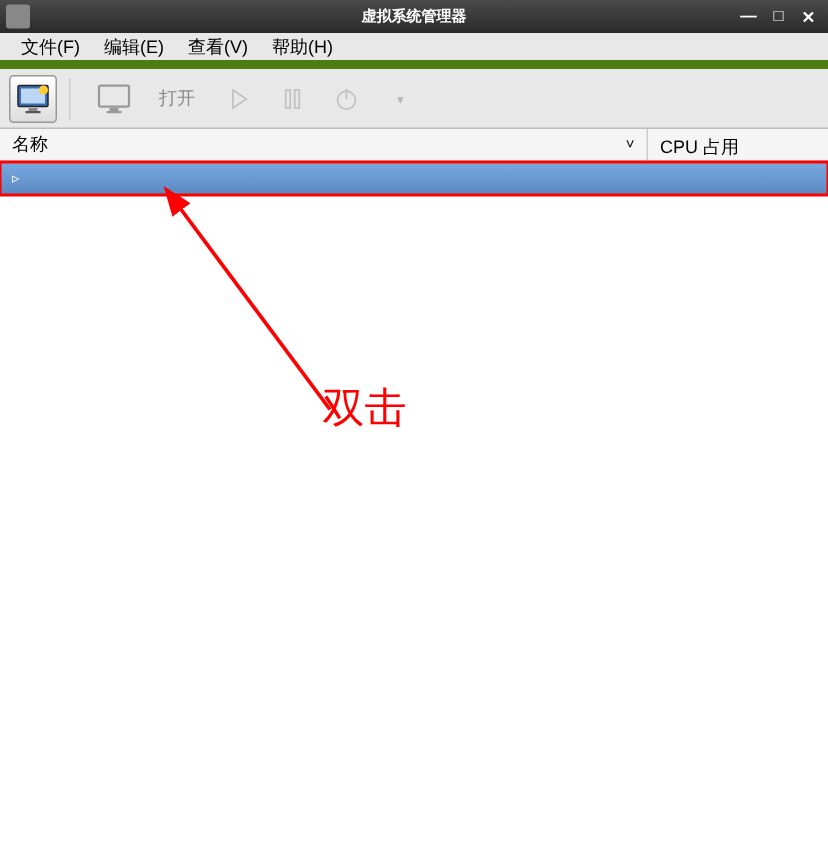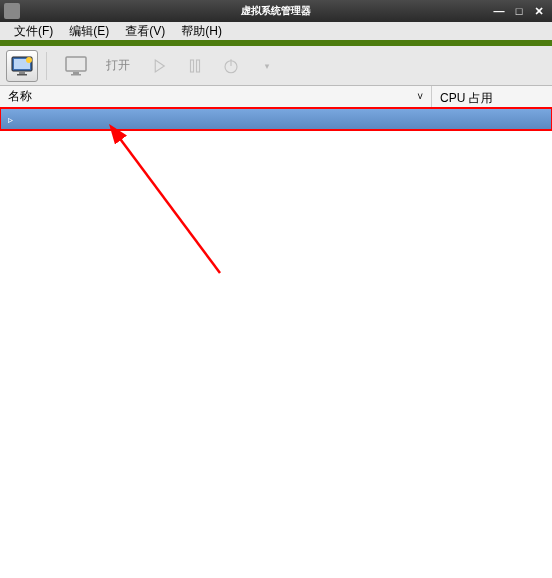--- a/index.html
+++ b/index.html
@@ -109,13 +109,14 @@
   </div>
 
   <svg class="annotation arrow-svg" width="200" height="200" style="left:80px; top:10px;">
     <defs>
         <marker id="ah" markerWidth="10" markerHeight="10" refX="2" refY="3" orient="auto">
           <path d="M0,0 L0,6 L8,3 Z" fill="red"></path>
         </marker>
       </defs>
     <line x1="140" y1="155" x2="38" y2="18" stroke="red" stroke-width="2.5" marker-end="url(#ah)"></line>
   </svg>
+  <div class="anno-text annotation" style="left:215px; top:145px;">双击</div>
 </div>
 
 </body></html>

